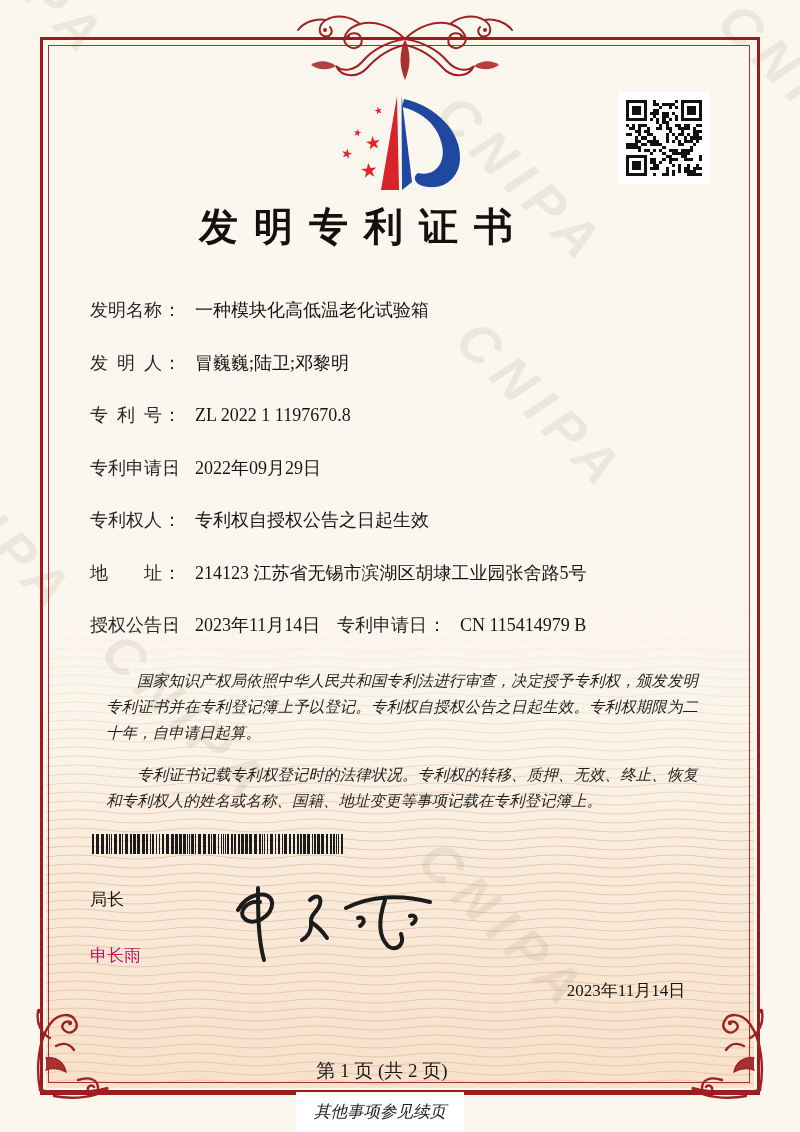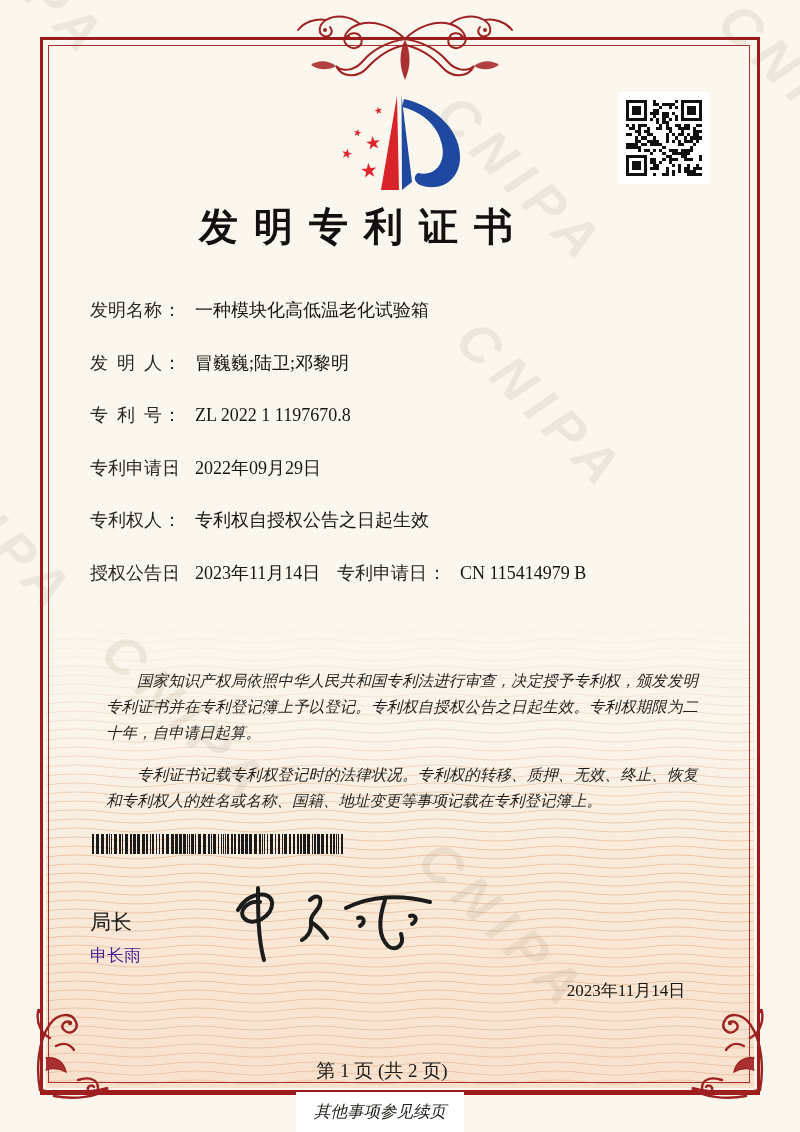--- a/index.html
+++ b/index.html
@@ -38,24 +38,24 @@
   .fields{position:absolute; left:90px; top:298px; width:640px; font-size:18px;}
   .row{position:relative; height:52.5px; white-space:nowrap;}
   .lbl{display:inline-block; width:72px; text-align:justify; text-align-last:justify; color:#2a2724;}
   .colon{display:inline-block; margin-left:1px; color:#2a2724;}
   .val{margin-left:14px; color:#17150f;}
   .pair2{position:absolute; left:247px; top:0;}
   .paras{position:absolute; left:90px; top:652px; width:624px; font-size:15.5px;
     line-height:26px; text-align:justify; font-style:italic; color:#221f1b;}
   .paras p{margin:16px; text-indent:2em;}
   .barcode{position:absolute; left:92px; top:834px; width:256px; height:20px;}
-  .sig-title{position:absolute; left:90px; top:908px; font-size:21px;
+  .sig-title{position:absolute; left:90px; top:888px; font-size:17px;
     font-family:"Liberation Sans","DejaVu Sans",sans-serif; color:#1b1916;}
   .sig-name{position:absolute; left:90px; top:944px; font-size:17px;
-    font-family:"Liberation Sans","DejaVu Sans",sans-serif; color:#4c1d95;}
+    font-family:"Liberation Sans","DejaVu Sans",sans-serif; color:#be185d;}
   .signature{position:absolute; left:218px; top:882px;}
   .date{position:absolute; left:540px; top:979px; width:172px; text-align:center; font-size:17px; color:#17150f;}
   .page-info{position:absolute; left:302px; top:1058px; width:160px; text-align:center; font-size:19px; color:#1c1a17;}
   .cont-note{position:absolute; left:296px; top:1092px; width:168px; height:36px; background:#ffffff;
     text-align:center; font-size:16.5px; font-style:italic; padding-top:9px; color:#201d19; z-index:6;}
 </style>
 </head>
 <body>
 
 <div id="page">
@@ -358,20 +358,23 @@
       <div class="row">
         <span class="lbl">专利号</span><span class="colon">：</span><span class="val">ZL 2022 1 1197670.8</span>
       </div>
       <div class="row">
         <span class="lbl">专利申请日</span><span class="colon">：</span><span class="val">2022年09月29日</span>
       </div>
       <div class="row">
         <span class="lbl">专利权人</span><span class="colon">：</span><span class="val">专利权自授权公告之日起生效</span>
       </div>
       <div class="row">
+        <span class="lbl">地址</span><span class="colon">：</span><span class="val">214123 江苏省无锡市滨湖区胡埭工业园张舍路5号</span>
+      </div>
+      <div class="row">
         <span class="lbl">授权公告日</span><span class="colon">：</span><span class="val">2023年11月14日</span>
         <span class="pair2">
           <span class="lbl" style="width:90px;">专利申请日</span><span class="colon">：</span><span class="val">CN 115414979 B</span>
         </span>
       </div>
     </div>
 
     <div class="paras">
       <p>国家知识产权局依照中华人民共和国专利法进行审查，决定授予专利权，颁发发明专利证书并在专利登记簿上予以登记。专利权自授权公告之日起生效。专利权期限为二十年，自申请日起算。</p>
       <p>专利证书记载专利权登记时的法律状况。专利权的转移、质押、无效、终止、恢复和专利权人的姓名或名称、国籍、地址变更等事项记载在专利登记簿上。</p>

